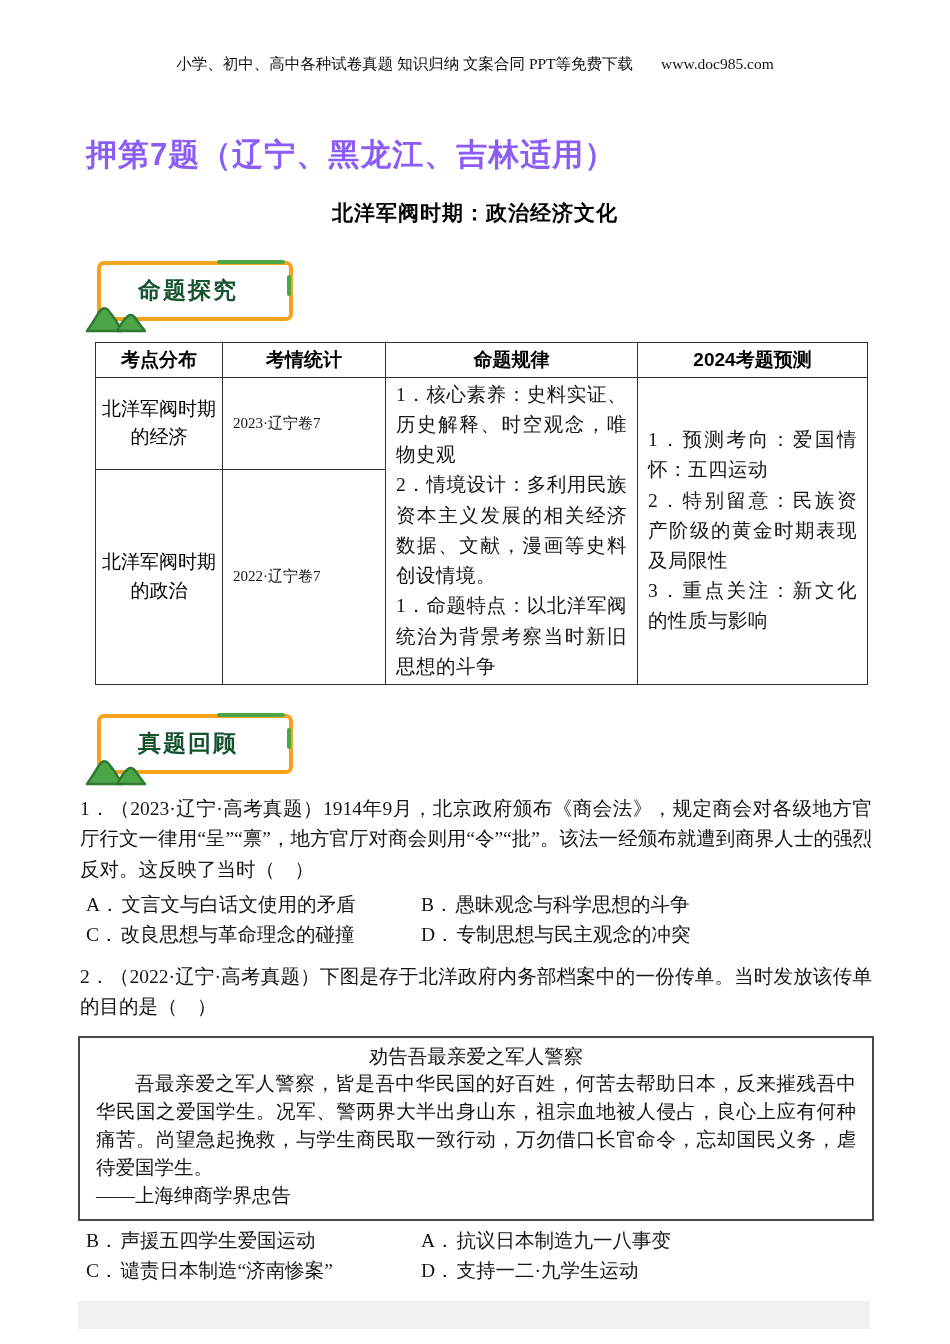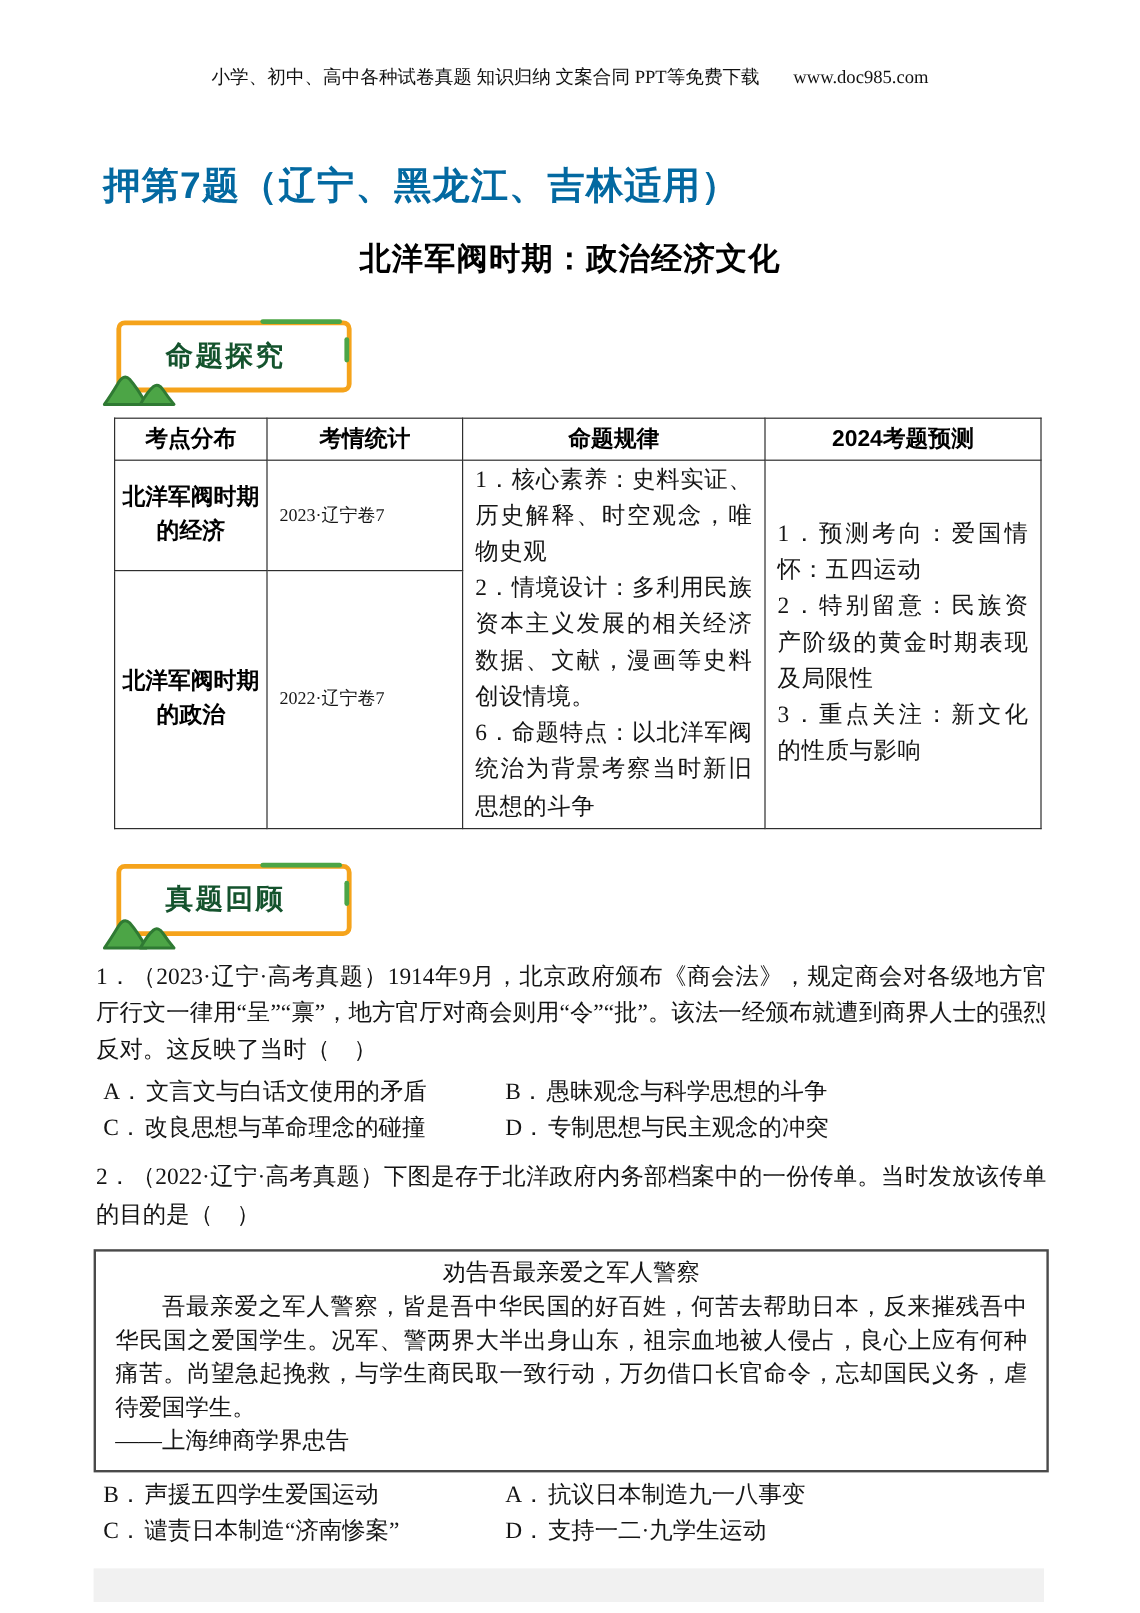--- a/index.html
+++ b/index.html
@@ -20,29 +20,29 @@
     white-space:nowrap;
   }
   .site-url{margin-left:28px;}
   
   .doc-title{
     margin:62px 12px 0 86px;
     font-family:"Liberation Sans",sans-serif;
     font-weight:bold;
     font-size:31px;
     line-height:1.15;
-    color:#0369a1;
+    color:#8b5cf6;
     letter-spacing:1px;
   }
   .doc-subtitle{
     margin:28px 0 0 0;
     text-align:center;
     font-family:"Liberation Sans",sans-serif;
     font-weight:bold;
-    font-size:26px;
+    font-size:21px;
     line-height:1.15;
     color:#000;
     letter-spacing:1px;
   }
   
   .badge{
     position:relative;
     width:188px;height:52px;
     margin:36px 0 0 97px;
     border:4px solid #F5A31B;
@@ -87,21 +87,21 @@
   }
   .info-table th{
     height:30px;
     font-family:"Liberation Sans",sans-serif;
     font-weight:bold;font-size:19px;color:#000;
     text-align:center;vertical-align:middle;padding:2px 4px;
   }
   .info-table td.topic{
     height:70px;
     font-family:"Liberation Sans",sans-serif;
-    font-weight:bold;font-size:19px;color:#000;
+    font-weight:normal;font-size:19px;color:#000;
     text-align:center;vertical-align:middle;line-height:1.5;
     padding:2px 6px;
   }
   .info-table tr.row-2 td.topic{height:170px;}
   .info-table td.stat{
     text-align:left;vertical-align:middle;
     font-size:15px;
   }
   .info-table td.rules{vertical-align:top;}
   .info-table td.pred{vertical-align:middle;}
@@ -186,21 +186,21 @@
         <th>2024考题预测</th>
       </tr>
     </thead>
     <tbody>
       <tr class="row-1">
         <td class="topic">北洋军阀时期的经济</td>
         <td class="stat">2023·辽宁卷7</td>
         <td class="rules" rowspan="2">
           <div>1．核心素养：史料实证、历史解释、时空观念，唯物史观</div>
           <div>2．情境设计：多利用民族资本主义发展的相关经济数据、文献，漫画等史料创设情境。</div>
-          <div>6．命题特点：以北洋军阀统治为背景考察当时新旧思想的斗争</div>
+          <div>1．命题特点：以北洋军阀统治为背景考察当时新旧思想的斗争</div>
         </td>
         <td class="pred" rowspan="2">
           <div>1．预测考向：爱国情怀：五四运动</div>
           <div>2．特别留意：民族资产阶级的黄金时期表现及局限性</div>
           <div>3．重点关注：新文化的性质与影响</div>
         </td>
       </tr>
       <tr class="row-2">
         <td class="topic">北洋军阀时期的政治</td>
         <td class="stat">2022·辽宁卷7</td>

